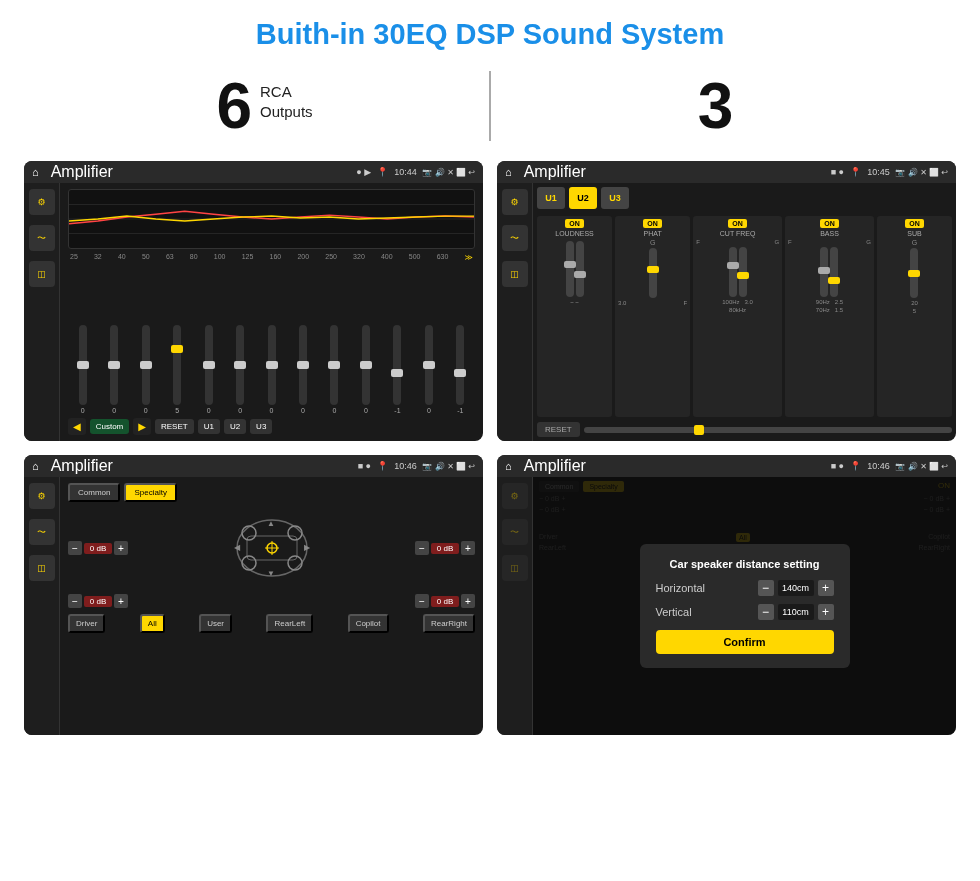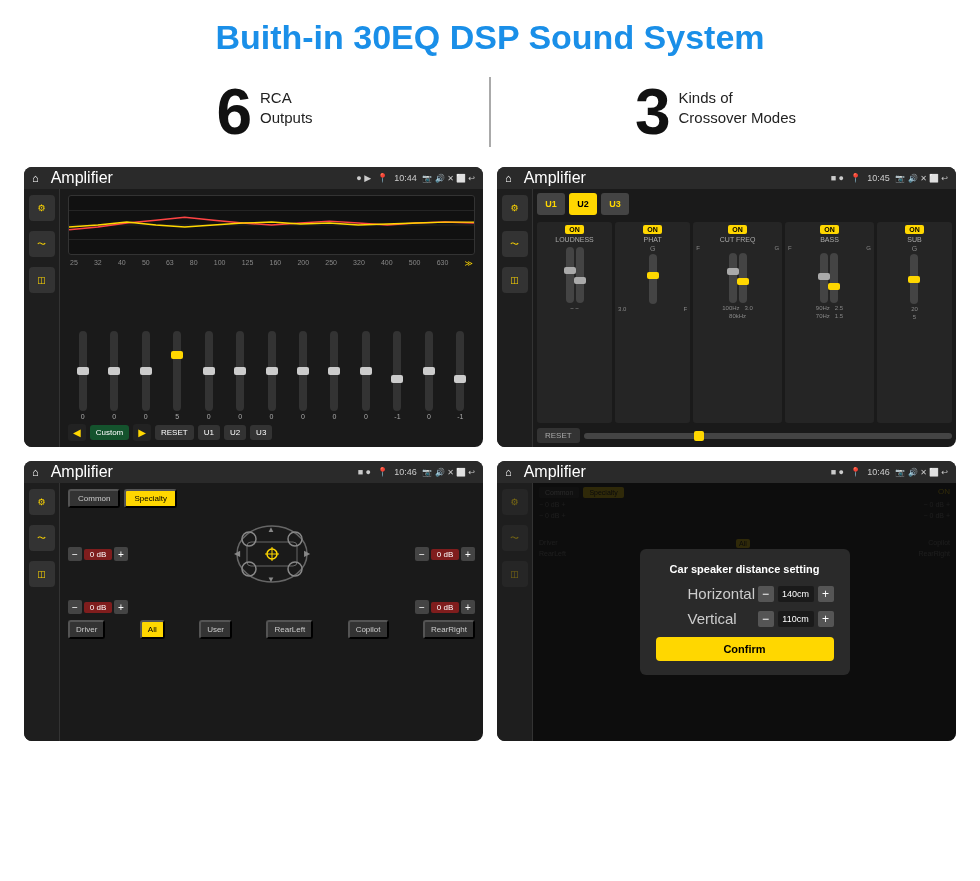--- a/index.html
+++ b/index.html
@@ -7,21 +7,21 @@
       width: 980px;
       height: 881px;
       background: #ffffff;
       font-family: Arial, sans-serif;
       overflow: hidden;
     }
 
     .page-title {
       text-align: center;
       padding: 18px 32px 10px;
-      font-size: 34px;
+      font-size: 29px;
       font-weight: 900;
       color: #1a8fe8;
     }
 
     .stats-row {
       display: flex;
       justify-content: center;
       align-items: center;
       padding: 10px 40px 14px;
       gap: 0;
@@ -396,23 +396,22 @@
     }
 
     .dialog-row {
       display: flex;
       align-items: center;
       justify-content: space-between;
       margin-bottom: 8px;
     }
 
     .dialog-row-label {
-      font-size: 15px;
+      font-size: 11px;
       color: #ccc;
-      margin-left: 32px;
     }
 
     .dialog-stepper {
       display: flex;
       align-items: center;
       gap: 4px;
     }
 
     .dialog-minus, .dialog-plus {
       width: 16px;
@@ -474,24 +473,20 @@
     <span class="stat-number">6</span>
     <div class="stat-text">
       <div>RCA</div>
       <div>Outputs</div>
     </div>
   </div>
   <div class="stat-divider"></div>
   <div class="stat-divider"></div>
   <div class="stat-item">
     <span class="stat-number">3</span>
-    <div class="stat-text">
-      <div>Kinds of</div>
-      <div>Crossover Modes</div>
-    </div>
   </div>
 </div>
 
 <div class="screens-grid">
 
   <div class="screen-box">
     <div class="status-bar">
       <span class="home-icon">⌂</span>
       <span class="title">Amplifier</span>
       <span>● ▶</span>

